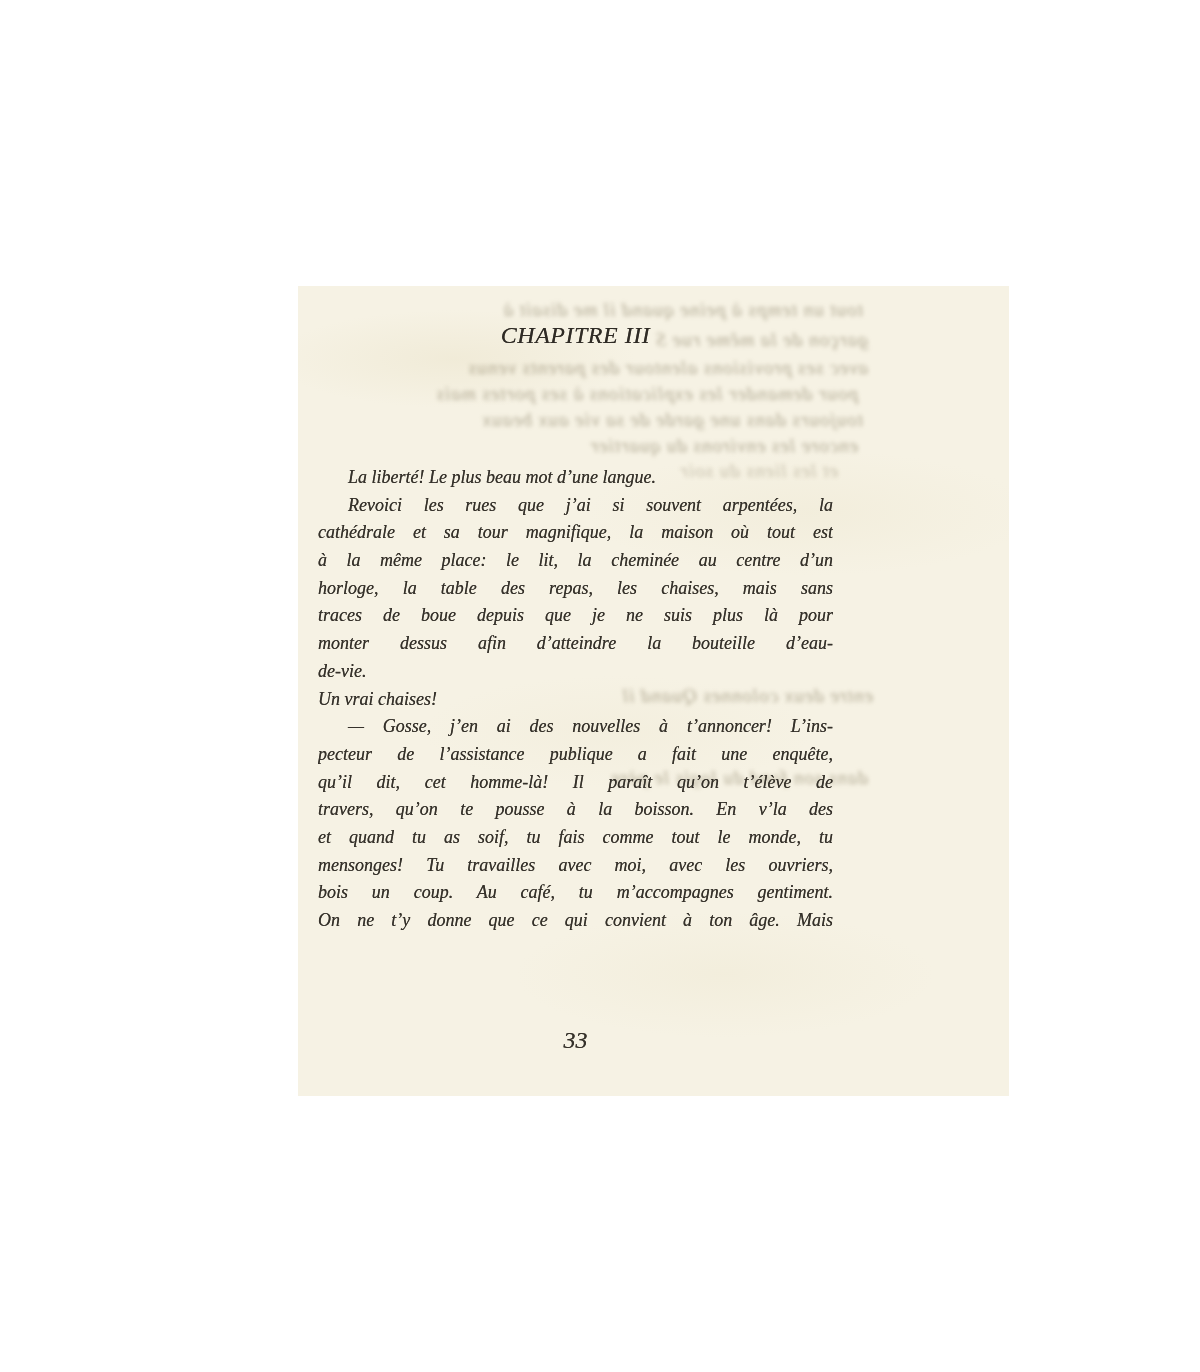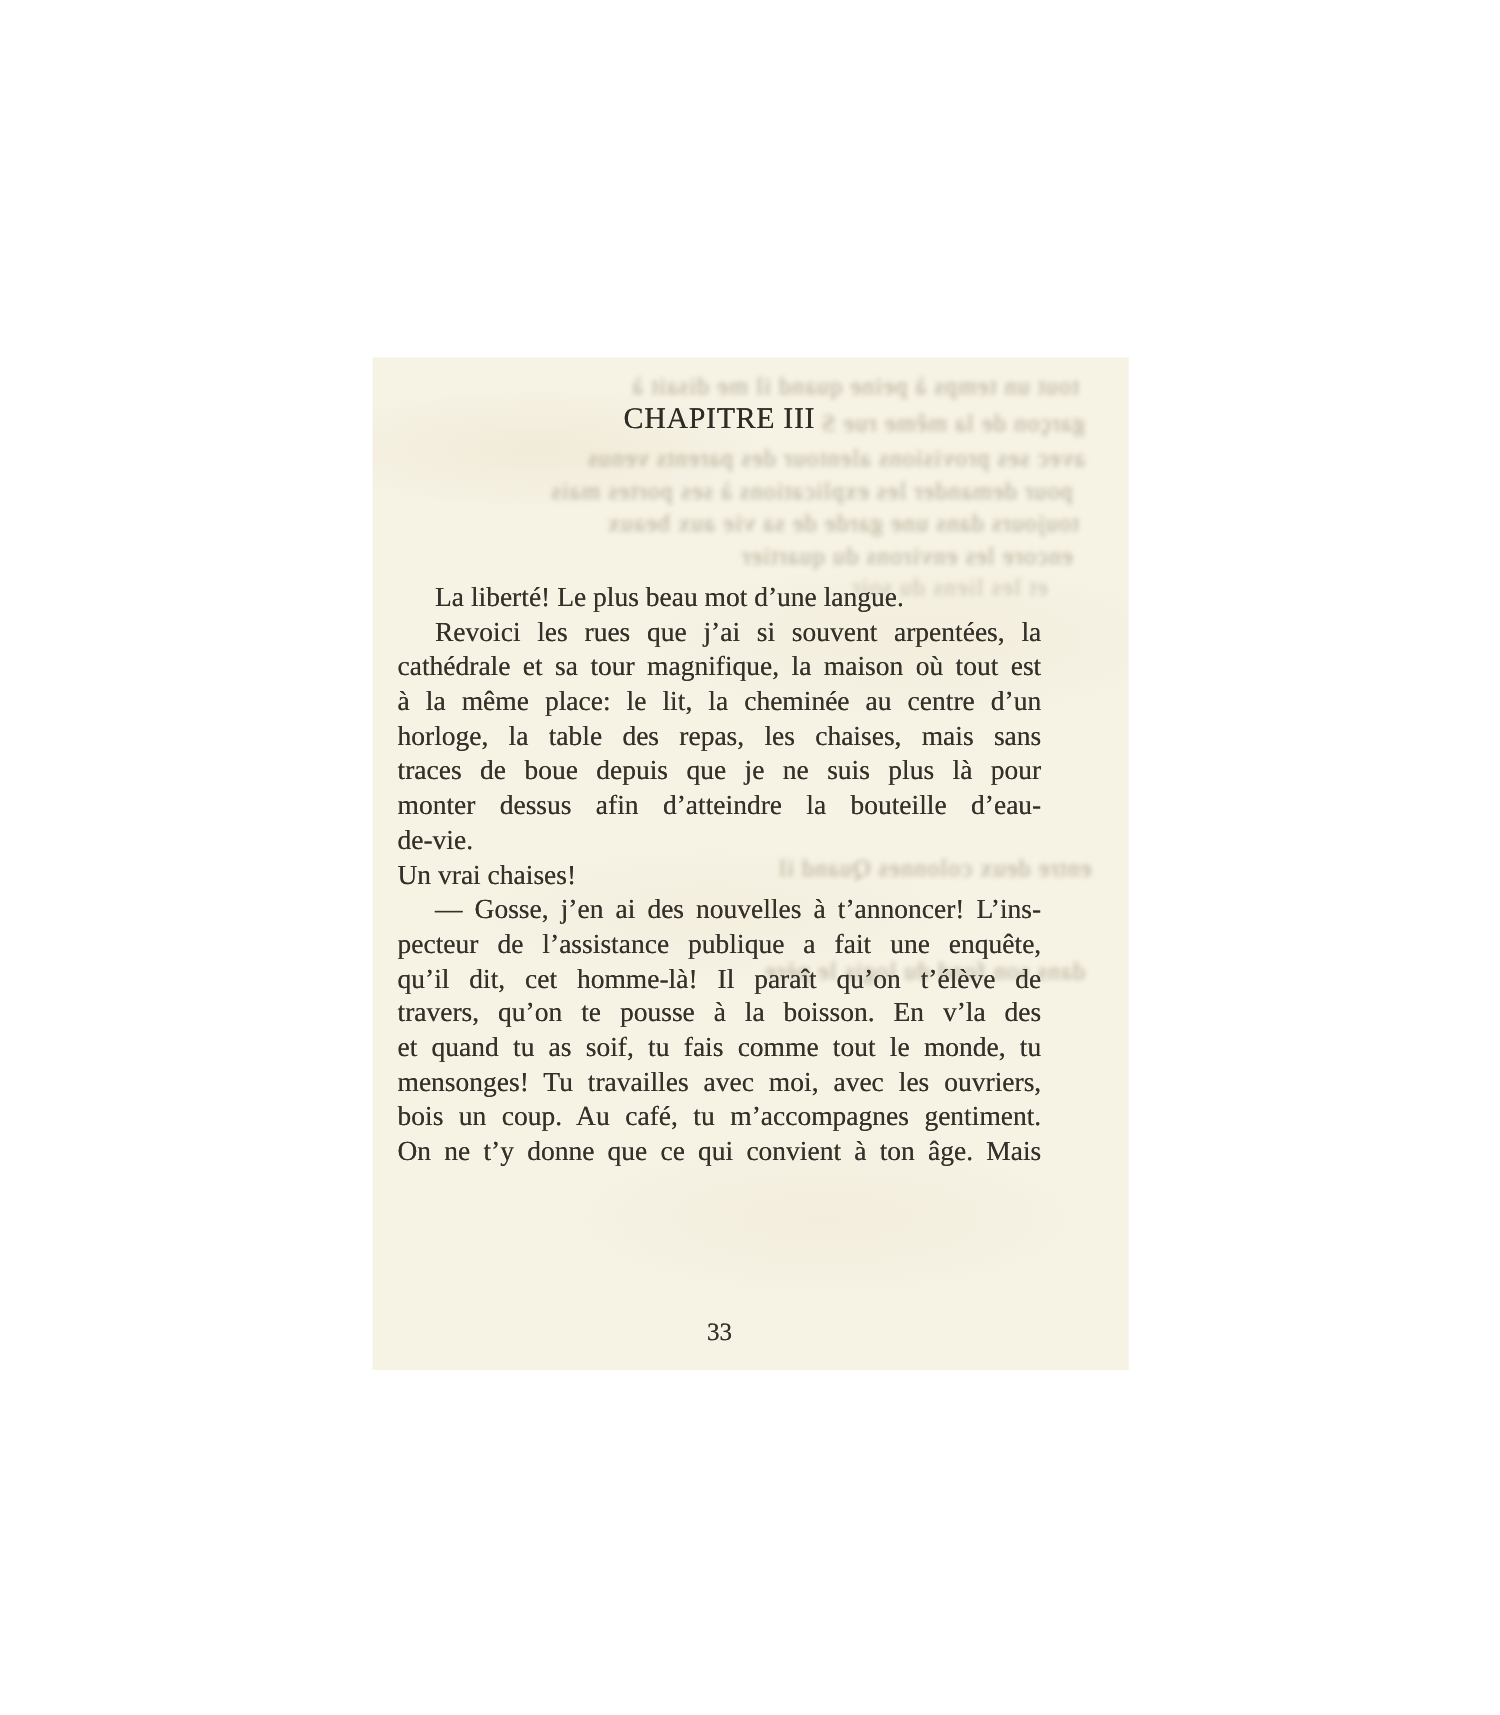--- a/index.html
+++ b/index.html
@@ -8,29 +8,30 @@
     width: 1200px;
     height: 1372px;
     background: #ffffff;
     font-family: "Liberation Serif", "DejaVu Serif", serif;
     overflow: hidden;
   }
   .page {
     position: absolute;
     left: 298px;
     top: 286px;
-    width: 605px;
+    width: 711px;
     height: 810px;
     background:
       radial-gradient(ellipse 260px 70px at 22% 9%, rgba(228,219,188,.30), transparent 70%),
       radial-gradient(ellipse 320px 90px at 72% 28%, rgba(230,222,192,.22), transparent 70%),
       radial-gradient(ellipse 280px 80px at 45% 55%, rgba(232,224,196,.18), transparent 70%),
       radial-gradient(ellipse 300px 90px at 60% 85%, rgba(229,221,190,.20), transparent 70%),
       #f6f2e4;
     color: #35312a;
+    font-style: italic;
   }
   .ghost {
     position: absolute;
     height: 24px;
     line-height: 24px;
     font-size: 19px;
     color: rgba(122, 112, 82, 0.55);
     transform: scaleX(-1);
     filter: blur(2px);
     white-space: nowrap;
@@ -46,40 +47,40 @@
     font-size: 24px;
     letter-spacing: 0.5px;
     color: #2f2b25;
     text-shadow: 0 0 0.5px rgba(47,43,37,.8);
   }
   .bodytext {
     position: absolute;
     left: 20px;
     top: 178px;
     width: 515px;
-    font-size: 22px;
+    font-size: 18px;
     text-shadow: 0 0 0.5px rgba(53,49,42,.85);
   }
   .ln {
     height: 27.7px;
     line-height: 27.7px;
     overflow: hidden;
     text-align: left;
   }
   
   .ln.j { text-align: justify; }
   .ln.j::after { content: ""; display: inline-block; width: 100%; height: 0; }
   .ln.ind { padding-left: 30px; }
   .pageno {
     position: absolute;
     left: 20px;
-    top: 769px;
+    top: 741px;
     width: 515px;
     text-align: center;
-    font-size: 20px;
+    font-size: 24px;
     text-shadow: 0 0 0.5px rgba(53,49,42,.85);
   }
 </style>
 </head>
 <body>
 
 <div class="page">
 
   <div class="ghosts">
     <div class="ghost" style="top:12px;  left:110px; width:455px;">tout un temps à peine quand il me disait à</div>

